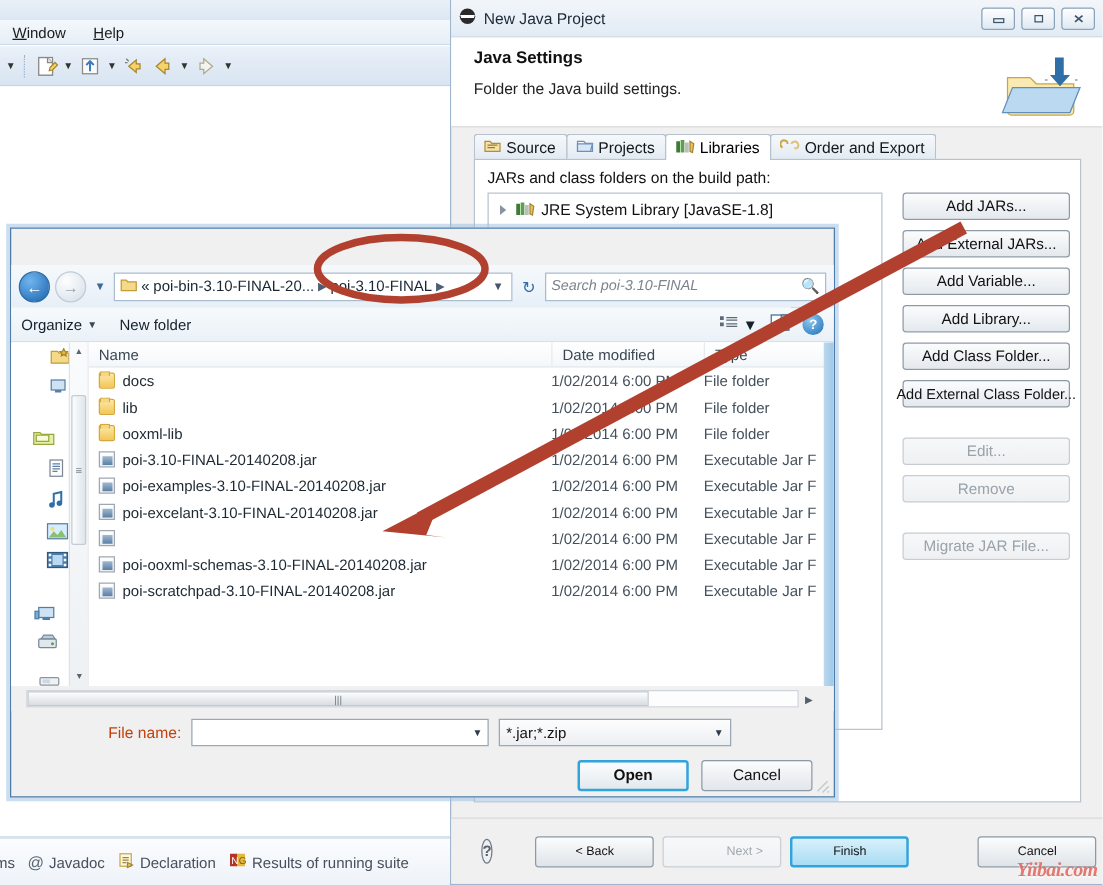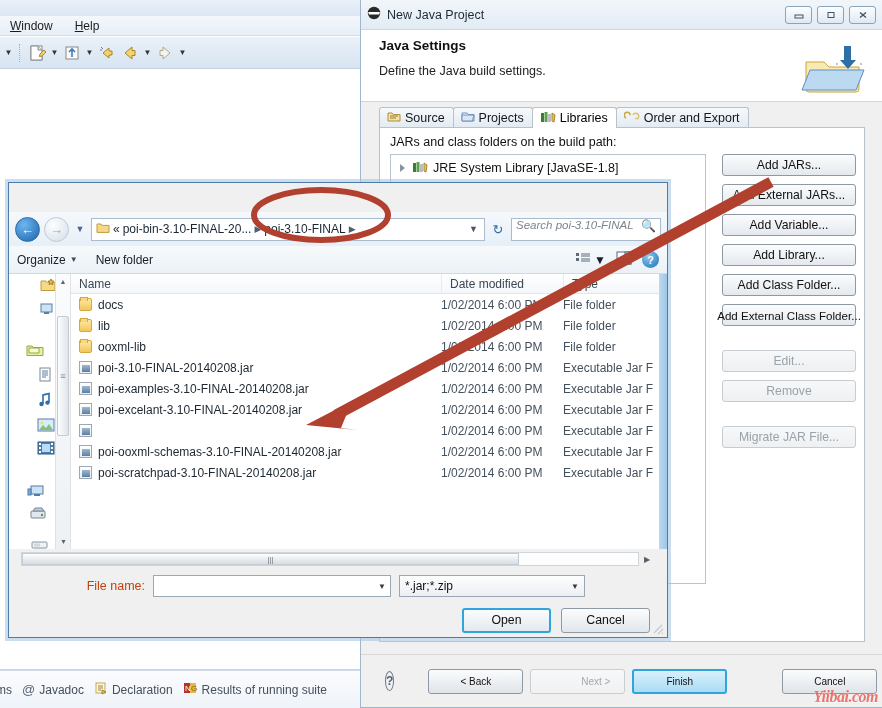--- a/index.html
+++ b/index.html
@@ -175,22 +175,22 @@
   #nav-dropdown { width:14px; text-align:center; color:#3d6b99; font-size:9px; }
   #crumbbar {
     flex:1; height:23px; background:#ffffff; border:1px solid #a9bccd;
     display:flex; align-items:center; padding:0 4px; gap:3px; font-size:12px; color:#1a2733;
   }
   .crumb { display:flex; align-items:center; gap:4px; }
   .csep { color:#4c5f72; font-size:9px; }
   #crumb-caret { margin-left:auto; color:#44556a; font-size:9px; padding-right:2px;}
   #refresh-btn { width:18px; height:20px; display:flex; align-items:center; justify-content:center; color:#2f6da8; font-size:13px; }
   #searchbox {
-    width:150px; height:23px; background:#ffffff; border:1px solid #a9bccd;
-    display:flex; align-items:flex-start; padding:0 4px; font-size:11.5px;
+    width:225px; height:23px; background:#ffffff; border:1px solid #a9bccd;
+    display:flex; align-items:center; padding:0 4px; font-size:11.5px;
     color:#7c848c; font-style:italic;
   }
   #search-mag { margin-left:auto; font-style:normal; color:#3f7ab3; font-size:12px; }
   #cmdbar {
     position:absolute; left:0; top:63px; width:100%; height:28px;
     background: linear-gradient(#f7fafc,#eaf1f7); border-bottom:1px solid #cfdae5;
     display:flex; align-items:center; padding:4px 8px; gap:18px; font-size:12px; color:#15202b;
   }
   .cmd { display:flex; align-items:center; gap:4px; }
   .cmd .car { font-size:8px; color:#3c4a58; }
@@ -279,21 +279,21 @@
     background: linear-gradient(#fdfdfd,#eceff2);
     display:flex; align-items:center; padding:0 5px; font-size:12px; color:#111;
   }
   #jar-action-row {
     position:absolute; left:0; top:420px; width:100%; height:34px;
     display:flex; align-items:center; justify-content:flex-end; gap:10px; padding-right:17px;
   }
   #open-btn {
     width:89px; height:25px; border:2px solid #2fa4dd; border-radius:3px;
     background: linear-gradient(#fbfdfe,#e3e9ee);
-    font-size:12.3px; display:flex; align-items:center; justify-content:center;
+    font-size:12.3px; display:flex; align-items:center; justify-content:center;font-weight:bold;
   }
   #cancel-btn-jar {
     width:89px; height:25px; border:1px solid #8d9aa6; border-radius:3px;
     background: linear-gradient(#fbfcfd,#e1e6eb);
     font-size:12.3px; display:flex; align-items:center; justify-content:center;
   }
   #jar-resize-grip { position:absolute; right:3px; bottom:2px; width:12px; height:12px; opacity:.5; }
 
   
   #annot-layer { position:absolute; inset:0; pointer-events:none; }
@@ -422,21 +422,21 @@
       <span class="wbtn">
         <svg width="12" height="10" viewBox="0 0 12 10">
             <path d="M3 2.5 L9 7.5 M9 2.5 L3 7.5" stroke="#405468" stroke-width="1.4"></path>
           </svg>
       </span>
     </span>
   </div>
 
   <div id="wizard-header">
     <div id="wizard-heading">Java Settings</div>
-    <div id="wizard-subheading">Define the Java build settings.</div>
+    <div id="wizard-subheading">Folder the Java build settings.</div>
     <div id="wizard-banner-icon">
       <svg width="70" height="52" viewBox="0 0 70 52">
         <path d="M6 18 h18 l5 5 h30 v22 a3 3 0 0 1 -3 3 h-47 a3 3 0 0 1 -3 -3z" fill="#fbe9b4" stroke="#c9a63f"></path>
         <path d="M10 26 h54 l-8 20 h-54z" fill="#bcd9f2" stroke="#5e8fbf"></path>
         <rect x="44" y="2" width="7" height="18" fill="#2f6fa8"></rect>
         <path d="M40 16 l8 9 8 -9z" fill="#2f6fa8"></path>
         <path d="M36 20 h2 M60 20 h2" stroke="#b3b3b3" stroke-width="1.5"></path>
       </svg>
     </div>
   </div>

